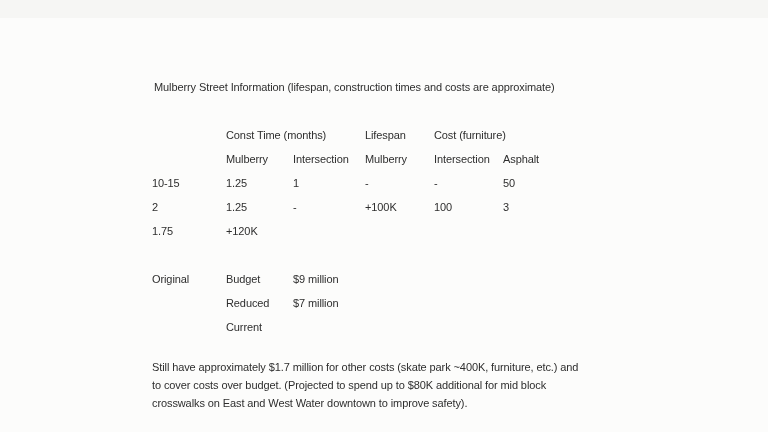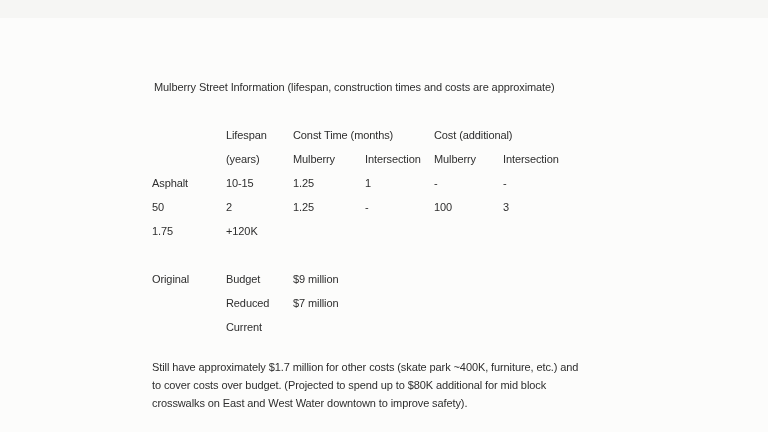--- a/index.html
+++ b/index.html
@@ -46,42 +46,42 @@
 </head>
 <body>
 
 <div class="page">
 
   <div class="title">Mulberry Street Information (lifespan, construction times and costs are approximate)</div>
 
   <div class="tbl">
 
     <div class="cell"></div>
+    <div class="cell span2">Const Time (months)</div>
     <div class="cell">Lifespan</div>
-    <div class="cell span2">Const Time (months)</div>
-    <div class="cell span2">Cost (additional)</div>
+    <div class="cell span2">Cost (furniture)</div>
 
     <div class="cell"></div>
-    <div class="cell">(years)</div>
     <div class="cell">Mulberry</div>
     <div class="cell">Intersection</div>
     <div class="cell">Mulberry</div>
     <div class="cell">Intersection</div>
 
     <div class="cell">Asphalt</div>
     <div class="cell">10-15</div>
     <div class="cell">1.25</div>
     <div class="cell">1</div>
     <div class="cell">-</div>
     <div class="cell">-</div>
 
     <div class="cell">50</div>
     <div class="cell">2</div>
     <div class="cell">1.25</div>
     <div class="cell">-</div>
+    <div class="cell">+100K</div>
 
     <div class="cell">100</div>
     <div class="cell">3</div>
     <div class="cell">1.75</div>
     <div class="cell">+120K</div>
   </div>
 
   <div class="budget">
     <div class="cell">Original</div>
     <div class="cell">Budget</div>

